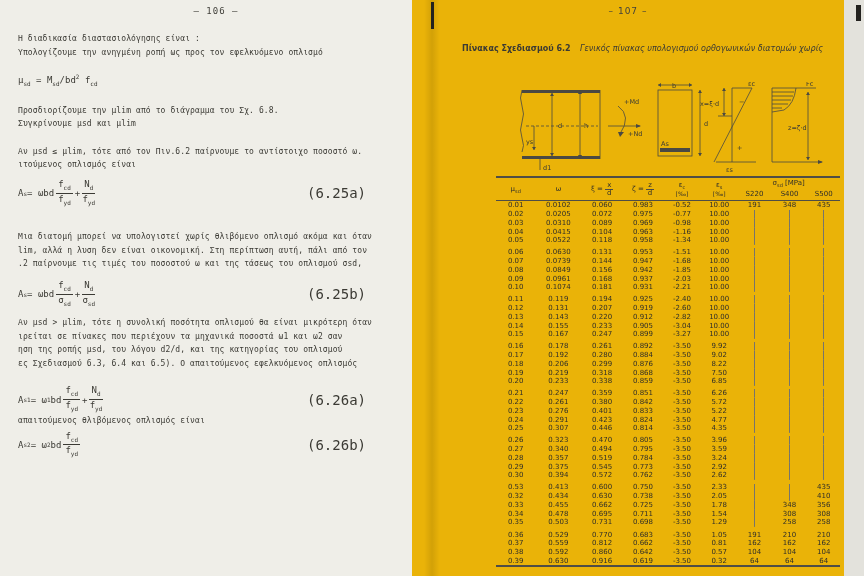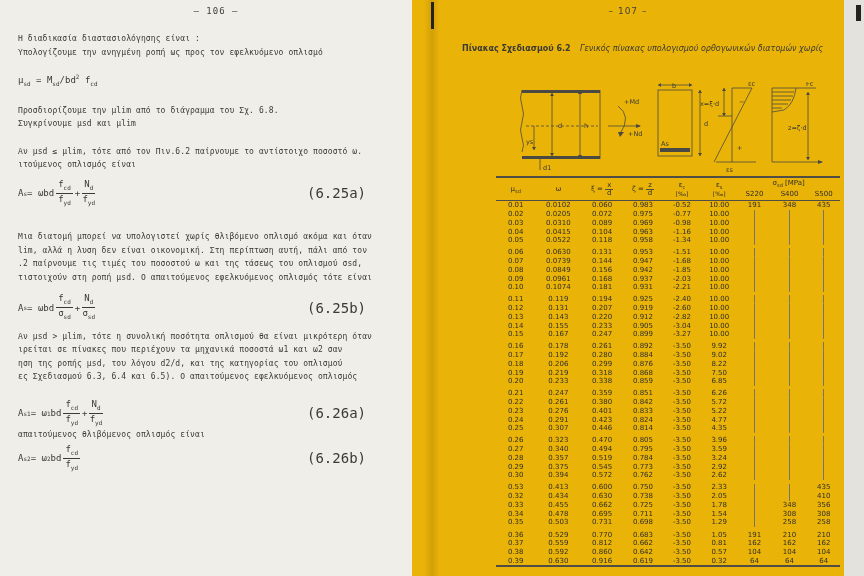--- a/index.html
+++ b/index.html
@@ -98,21 +98,20 @@
             <span class="num"><span>N</span><sub>d</sub></span>
             <span class="den"><span>f</span><sub>yd</sub></span>
           </span>
         <span class="eqtag">(6.25a)</span>
       </div>
 
       <div class="blk" style="margin-top:24px">
         <div class="tline">Μια διατομή μπορεί να υπολογιστεί χωρίς θλιβόμενο οπλισμό ακόμα και όταν</div>
         <div class="tline">lim, αλλά η λυση δεν είναι οικονομική. Στη περίπτωση αυτή, πάλι από τον</div>
         <div class="tline">.2 παίρνουμε τις τιμές του ποσοστού ω και της τάσεως του οπλισμού σsd,</div>
-        <div class="tline">τιστοιχούν στη ροπή μsd. Ο απαιτούμενος εφελκυόμενος οπλισμός τότε είναι</div>
       </div>
 
       <div class="eq" style="margin-top:10px">
         <span>A</span>
           <sub>s</sub>
           <span> = ω</span>
           <sub></sub>
           <span> bd </span>
         <span class="frac">
             <span class="num"><span>f</span><sub>cd</sub></span>

